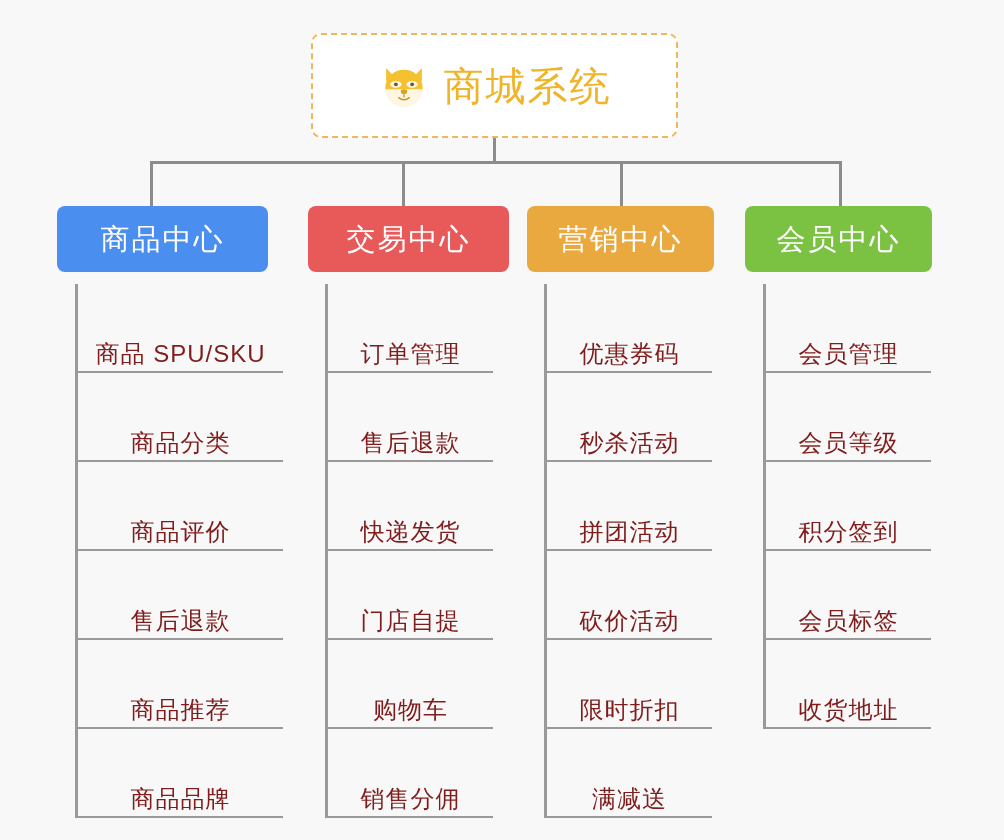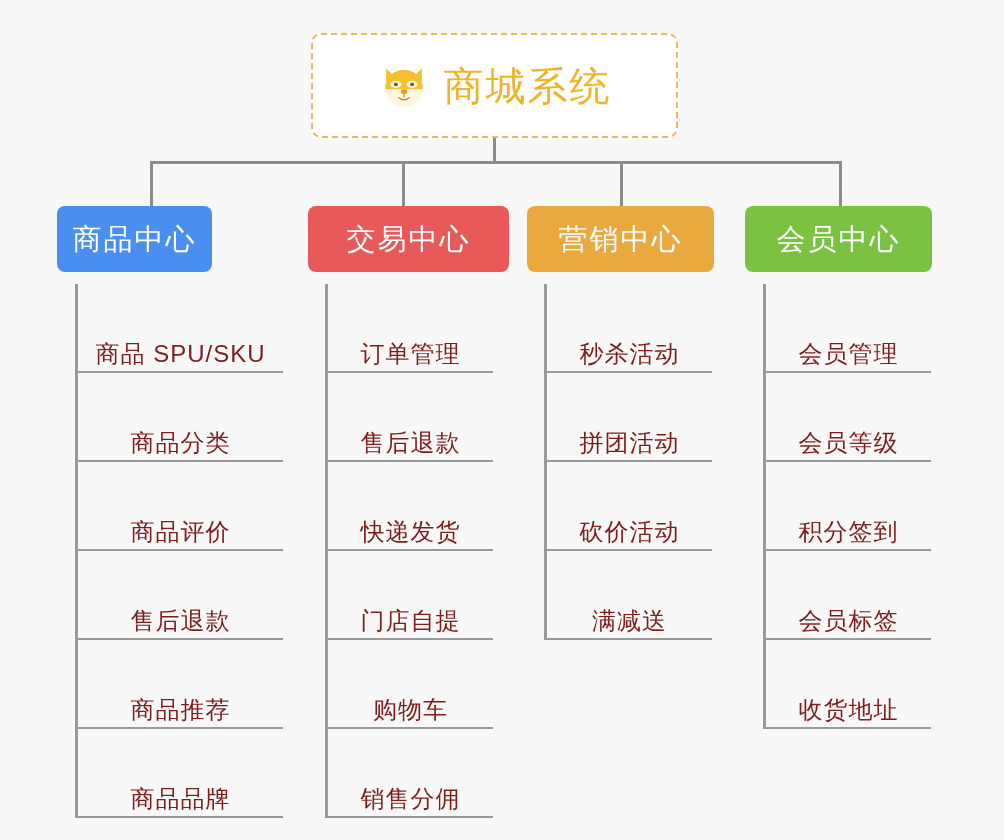--- a/index.html
+++ b/index.html
@@ -149,21 +149,21 @@
   </div>
 
   <div class="conn conn-stem"></div>
   <div class="conn conn-bar"></div>
   <div class="conn conn-drop" style="left: 150px;"></div>
   <div class="conn conn-drop" style="left: 402px;"></div>
   <div class="conn conn-drop" style="left: 620px;"></div>
   <div class="conn conn-drop" style="left: 839px;"></div>
 
 <div class="column" style="left: 57px;">
-      <div class="cat-box" style="width: 155px; background: rgb(74, 142, 240);">
+      <div class="cat-box" style="width: 211px; background: rgb(74, 142, 240);">
         <span class="cat-label">商品中心</span>
       </div>
       <div class="leaves" style="margin-left: 18px; width: 205px;">
         <div class="leaf">
           <span class="leaf-label">商品 SPU/SKU</span>
           <div class="leaf-rule" style="width: 205px;"></div>
         </div>
         <div class="leaf">
           <span class="leaf-label">商品分类</span>
           <div class="leaf-rule" style="width: 205px;"></div>
@@ -216,29 +216,37 @@
           <div class="leaf-rule" style="width: 165px;"></div>
         </div>
       </div>
     </div>
     <div class="column" style="left: 527px;">
       <div class="cat-box" style="width: 187px; background: rgb(234, 169, 63);">
         <span class="cat-label">营销中心</span>
       </div>
       <div class="leaves" style="margin-left: 17px; width: 165px;">
         <div class="leaf">
+          <span class="leaf-label">优惠券码</span>
+          <div class="leaf-rule" style="width: 165px;"></div>
+        </div>
+        <div class="leaf">
           <span class="leaf-label">秒杀活动</span>
           <div class="leaf-rule" style="width: 165px;"></div>
         </div>
         <div class="leaf">
           <span class="leaf-label">拼团活动</span>
           <div class="leaf-rule" style="width: 165px;"></div>
         </div>
         <div class="leaf">
           <span class="leaf-label">砍价活动</span>
+          <div class="leaf-rule" style="width: 165px;"></div>
+        </div>
+        <div class="leaf">
+          <span class="leaf-label">限时折扣</span>
           <div class="leaf-rule" style="width: 165px;"></div>
         </div>
         <div class="leaf">
           <span class="leaf-label">满减送</span>
           <div class="leaf-rule" style="width: 165px;"></div>
         </div>
       </div>
     </div>
     <div class="column" style="left: 745px;">
       <div class="cat-box" style="width: 187px; background: rgb(124, 194, 66);">

